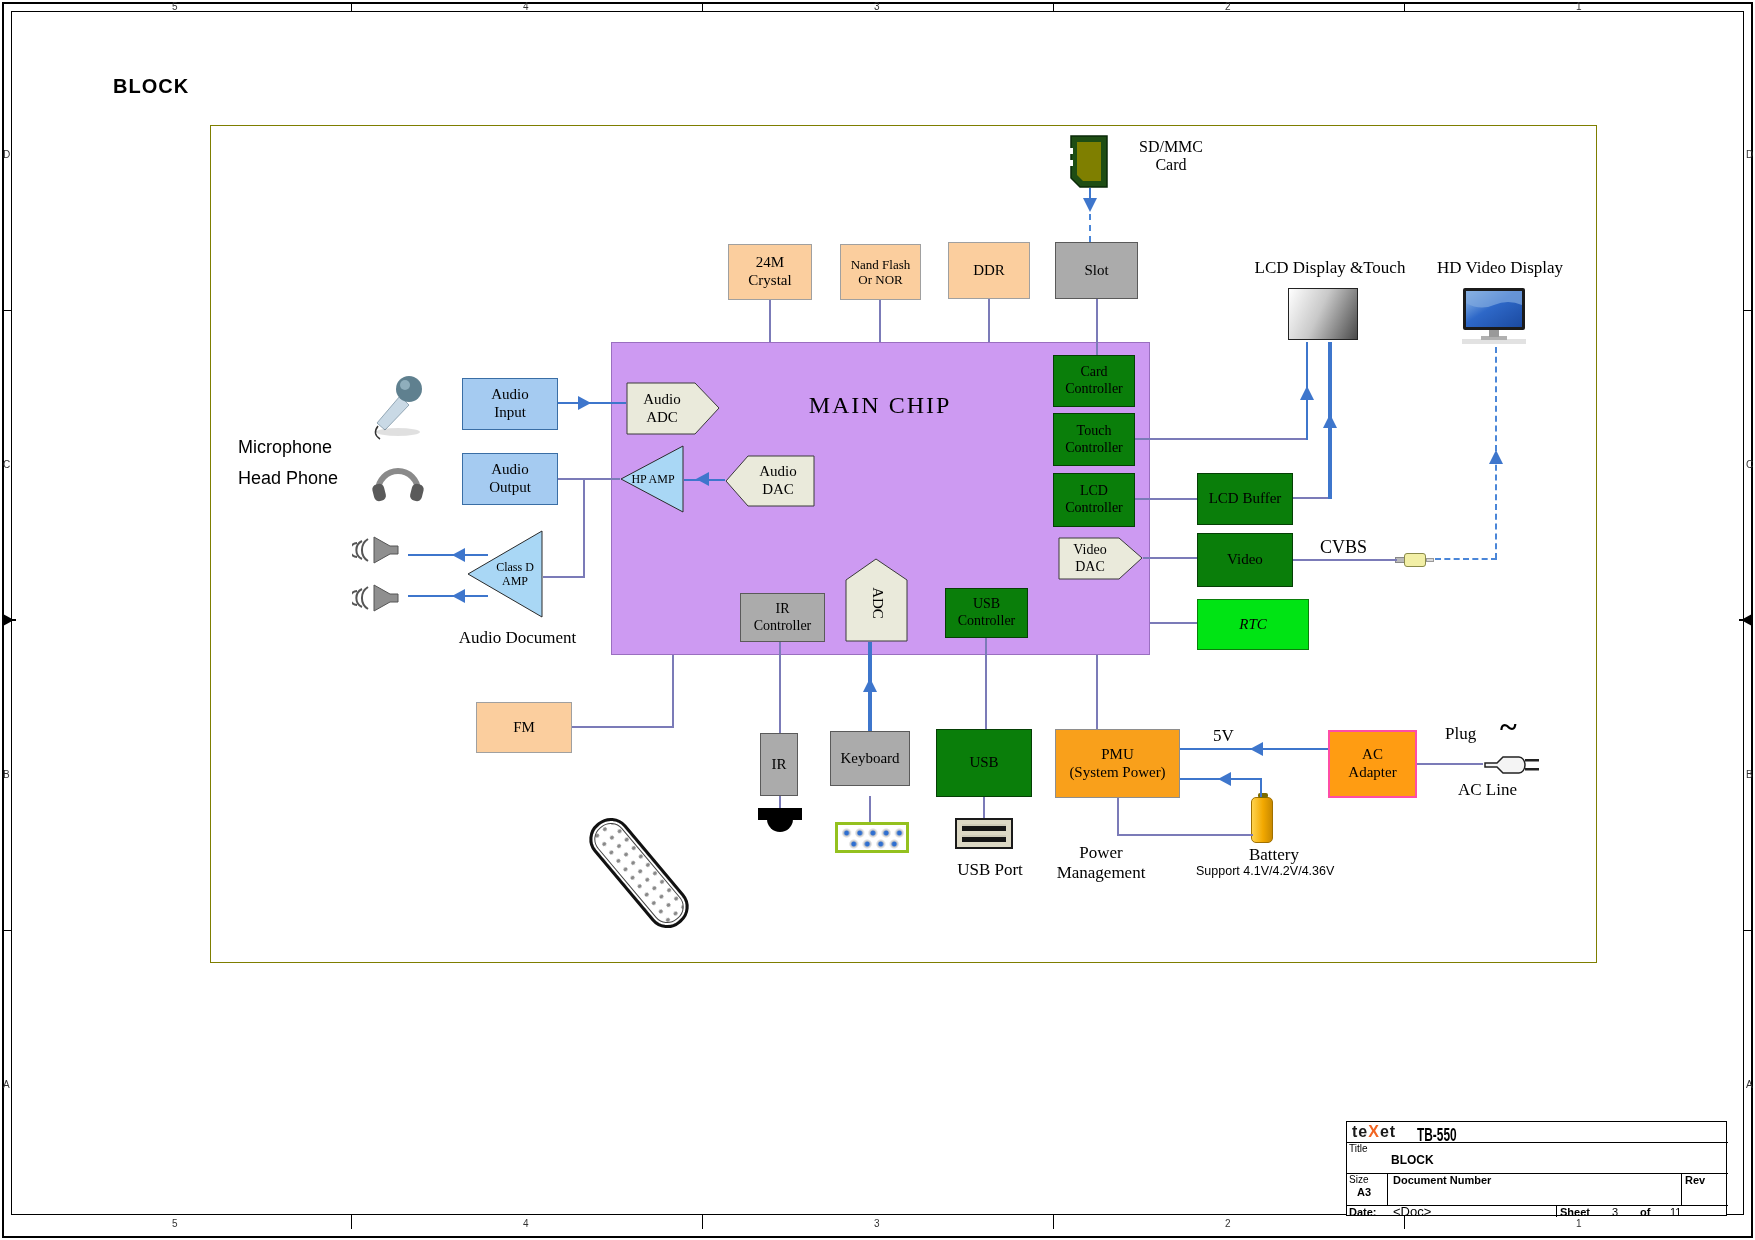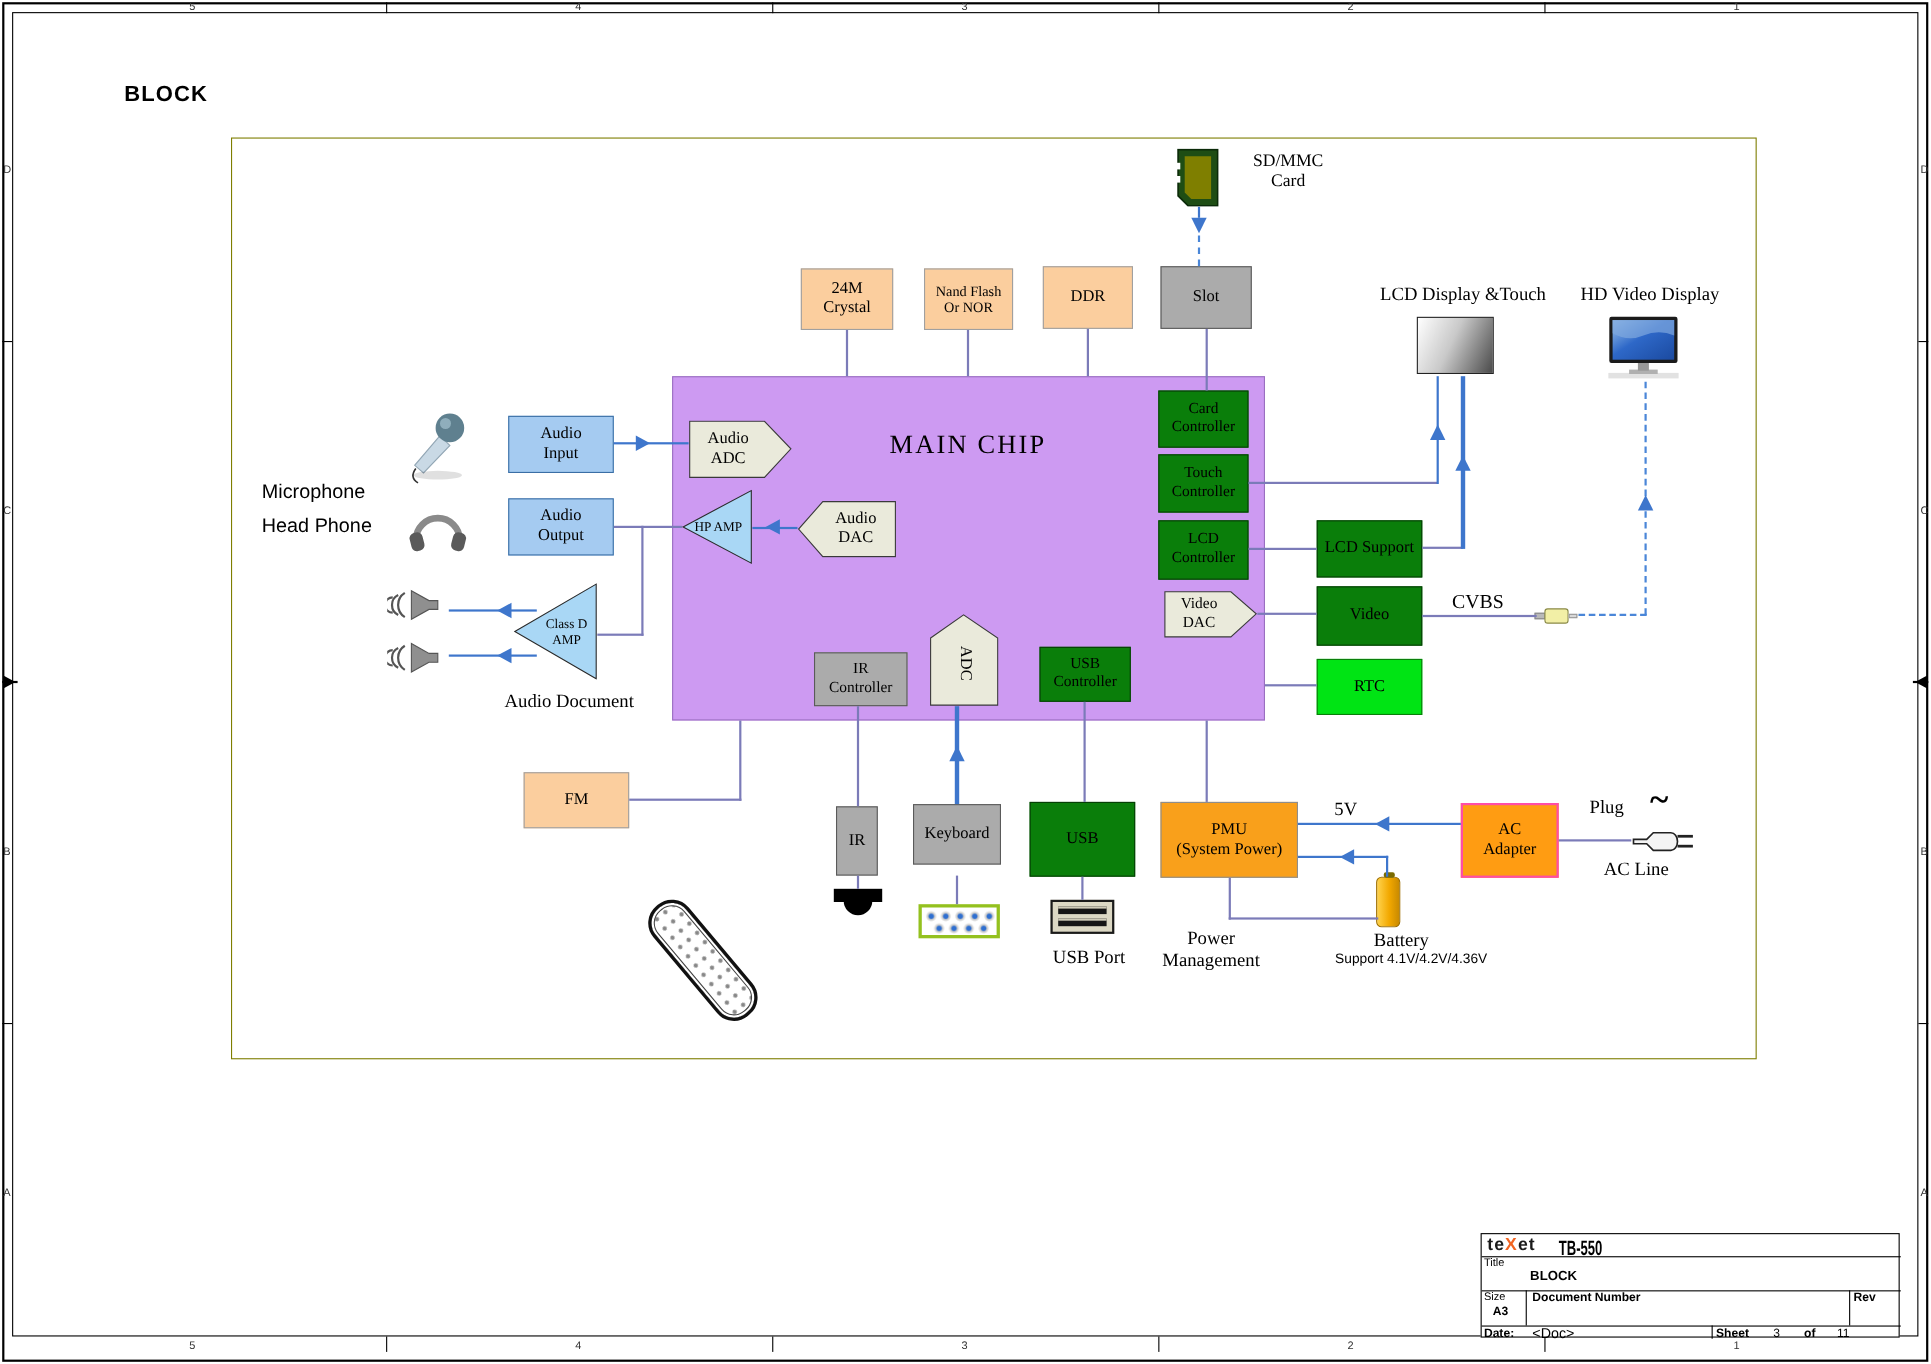--- a/index.html
+++ b/index.html
@@ -138,23 +138,23 @@
 Controller</div>
   <div class="b green" style="left:1053px;top:473px;width:82px;height:54px;font-size:14px;">LCD
 Controller</div>
 
   <svg class="abs" style="left:1058px;top:537px;" width="85" height="43" viewBox="0 0 85 43">
     <polygon points="1,1 61,1 84,21 61,42 1,42" fill="#EAEADB" stroke="#3a3a3a"></polygon>
   </svg>
   <div class="b" style="left:1060px;top:539px;width:60px;height:39px;font-size:14px;">Video
 DAC</div>
 
-  <div class="b green" style="left:1197px;top:473px;width:96px;height:52px;">LCD Support</div>
+  <div class="b green" style="left:1197px;top:473px;width:96px;height:52px;">LCD Buffer</div>
   <div class="b green" style="left:1197px;top:533px;width:96px;height:54px;">Video</div>
-  <div class="b bgreen" style="left:1197px;top:599px;width:96px;height:51px;">RTC</div>
+  <div class="b bgreen" style="left:1197px;top:599px;width:112px;height:51px;font-style:italic;">RTC</div>
 
   <div class="abs" style="left:1288px;top:288px;width:70px;height:52px;border:1px solid #222;background:linear-gradient(115deg,#ffffff 0%,#c9c9c9 45%,#4a4a4a 100%);"></div>
   <div class="lab" style="left:1230px;top:258px;width:200px;text-align:center;font-size:17px;">LCD Display &amp;Touch</div>
 
   <svg class="abs" style="left:1462px;top:287px;" width="66" height="58" viewBox="0 0 66 58">
     <defs>
       <linearGradient id="scr" x1="0" y1="0" x2="1" y2="1">
         <stop offset="0" stop-color="#9CC4EC"></stop>
           <stop offset="0.45" stop-color="#2E68C8"></stop>
           <stop offset="1" stop-color="#1B4AA0"></stop>
@@ -234,21 +234,21 @@
 
   <div class="b orange" style="left:1055px;top:729px;width:125px;height:69px;">PMU
 (System Power)</div>
   <div class="lab" style="left:1040px;top:843px;width:122px;text-align:center;font-size:17px;">Power
 Management</div>
 
   <div class="abs" style="left:1251px;top:797px;width:22px;height:46px;border:1px solid #A07000;border-radius:5px;background:linear-gradient(90deg,#FFD34D,#F2A800 55%,#C98A00);">
     <div class="abs" style="left:6px;top:-5px;width:10px;height:5px;background:#7A6A00;border-radius:2px;"></div>
   </div>
   <div class="lab" style="left:1238px;top:845px;width:72px;text-align:center;font-size:17px;">Battery</div>
-  <div class="lab sans" style="left:1196px;top:864px;width:156px;text-align:right;font-size:12.5px;">Support 4.1V/4.2V/4.36V</div>
+  <div class="lab sans" style="left:1196px;top:864px;width:156px;text-align:left;font-size:12.5px;">Support 4.1V/4.2V/4.36V</div>
   <div class="lab" style="left:1213px;top:726px;font-size:17px;">5V</div>
 
   <div class="b" style="left:1328px;top:730px;width:89px;height:68px;background:#FF9C12;border:2px solid #FF4DA6;">AC
 Adapter</div>
   <div class="lab" style="left:1445px;top:724px;font-size:17px;">Plug</div>
   <div class="lab" style="left:1500px;top:708px;font-size:32px;font-weight:bold;">~</div>
   <svg class="abs" style="left:1483px;top:755px;" width="60" height="20" viewBox="0 0 60 20">
     <path d="M2,8 h12 l6,-6 h16 a6,8 0 0 1 0,16 h-16 l-6,-6 h-12 z" fill="#f4f4f4" stroke="#222" stroke-width="1.5"></path>
     <rect x="42" y="4" width="14" height="2.5" fill="#222"></rect>
     <rect x="42" y="13" width="14" height="2.5" fill="#222"></rect>

